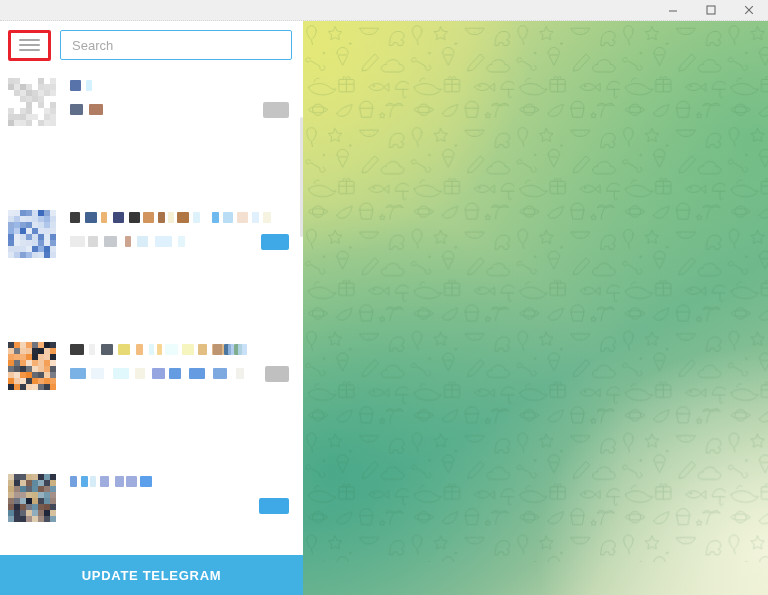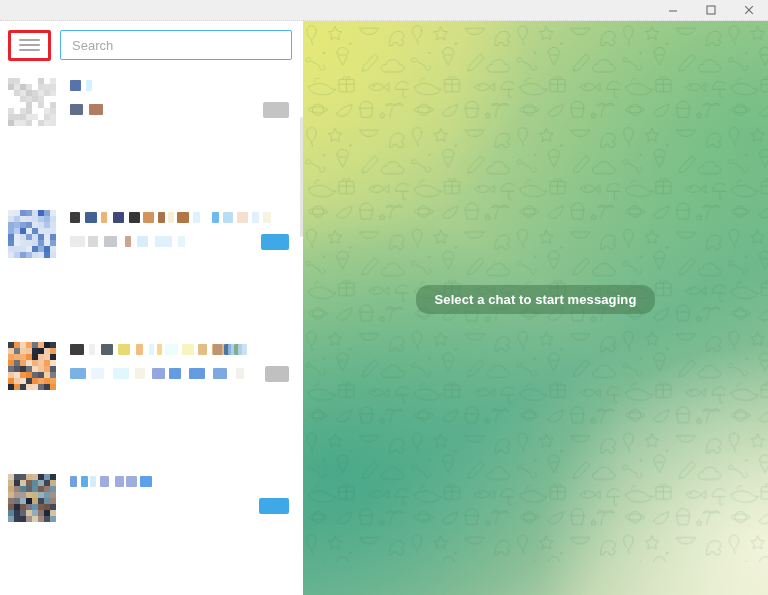--- a/index.html
+++ b/index.html
@@ -560,20 +560,23 @@
               <div class="cens" style="left: 56px; top: 2px; width: 11px; height: 11px; background: rgb(142, 159, 216); opacity: 0.85;"></div>
               <div class="cens" style="left: 70px; top: 2px; width: 12px; height: 11px; background: rgb(63, 143, 232); opacity: 0.85;"></div>
               <div class="cens" style="right: 0px; top: 24px; width: 30px; height: 16px; background: rgb(63, 169, 232); border-radius: 2px;"></div>
             </div>
           </div>
           <div id="sb-track">
           <div id="sb-thumb"></div>
         </div>
       </div>
 
+      <div id="update-banner">
+        <span>UPDATE TELEGRAM</span>
+      </div>
     </div>
 
     <div id="chat-panel">
       <svg id="doodle-layer" viewBox="0 0 493 574" preserveAspectRatio="none" xmlns="http://www.w3.org/2000/svg">
         <defs>
           <pattern id="doodles" width="112" height="108" patternUnits="userSpaceOnUse">
             <g fill="none" stroke="#2e6b3a" stroke-width="1.05" stroke-linecap="round" stroke-linejoin="round">
 
               <path d="M14 10c0 6-5 10-5 10s-5-4-5-10a5 5 0 0 1 10 0z"></path>
               <path d="M9 20l1 5"></path>
@@ -623,19 +626,16 @@
               <path d="M97 89c-4-3-8-2-9 1 3-2 6-1 8 0"></path>
               <path d="M97 89c4-3 8-2 9 1-3-2-6-1-8 0"></path>
 
               <path d="M84 97l1 2 2 .3-1.5 1.4.4 2.1-1.9-1-1.9 1 .4-2.1L81 99.3l2-.3z"></path>
             </g>
           </pattern>
         </defs>
         <rect width="493" height="574" fill="url(#doodles)"></rect>
       </svg>
 
-      <div id="empty-pill">
-        <span>Select a chat to start messaging</span>
-      </div>
     </div>
 
   </div>
 </div>
 
 </body></html>

